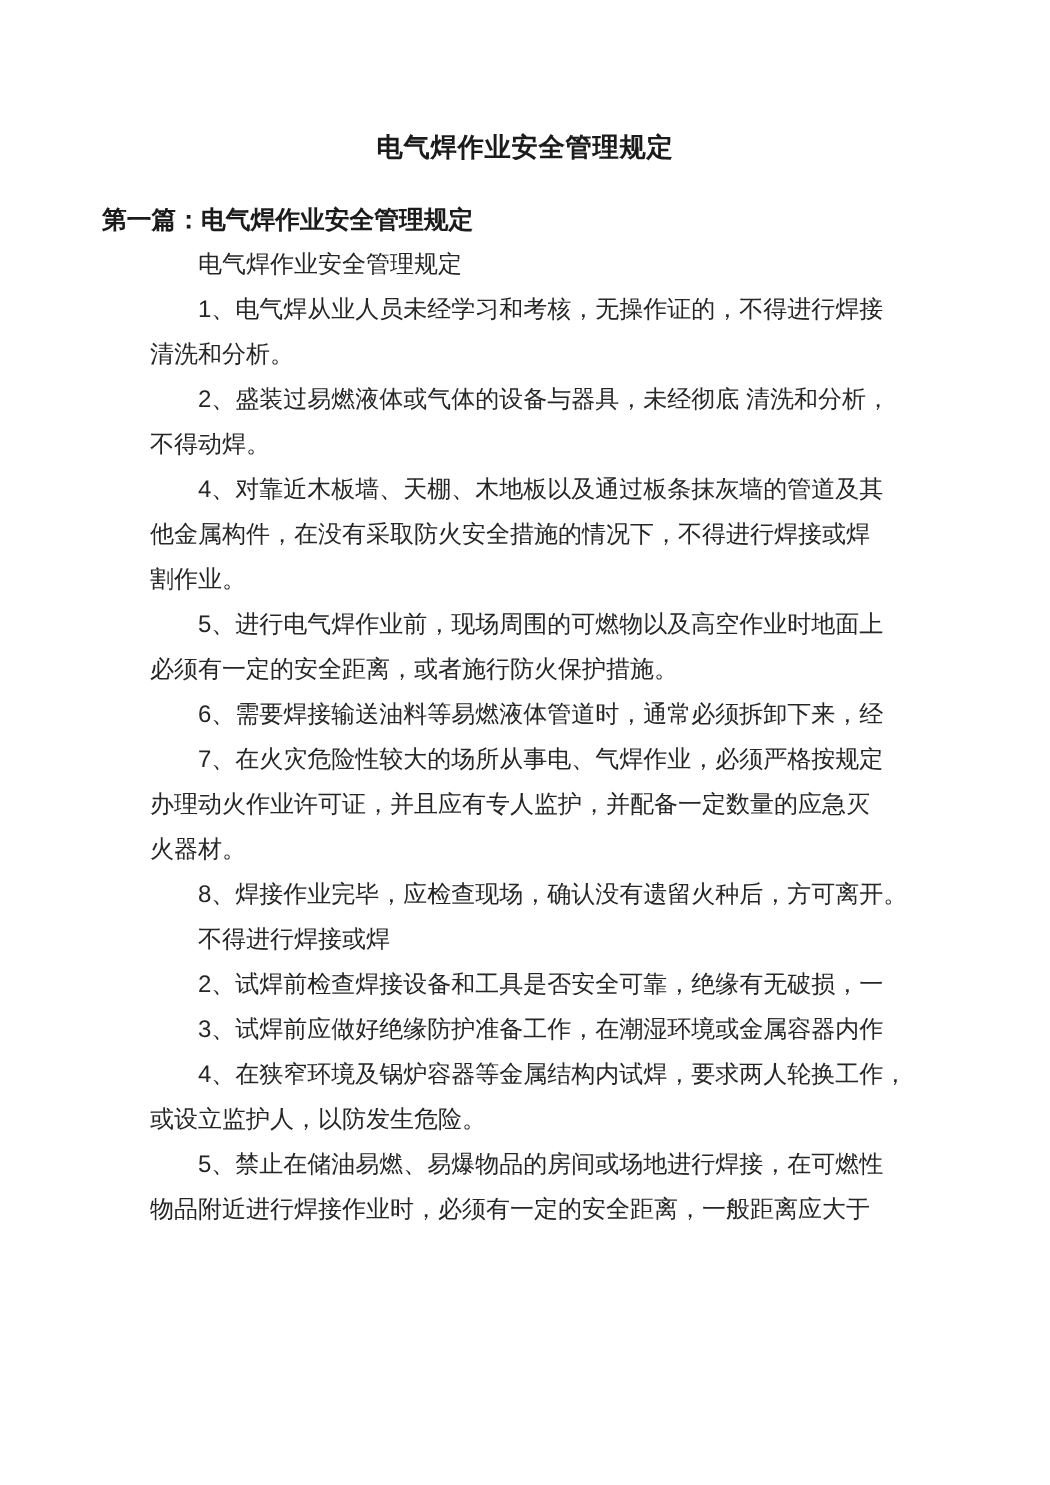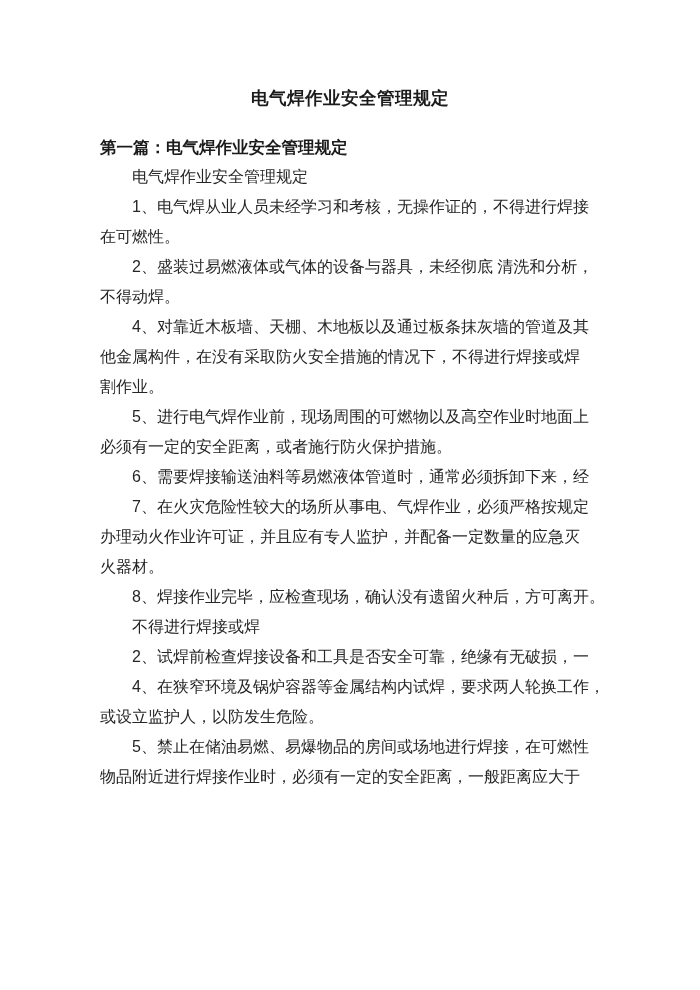--- a/index.html
+++ b/index.html
@@ -19,21 +19,21 @@
     .doc-title {
       padding-top: 86px;
       text-align: center;
       font-size: 17.5px;
       line-height: 24px;
       font-weight: bold;
       color: #1b1b1b;
       letter-spacing: 0.5px;
     }
     .section-heading {
-      margin: 22px 100px 0 100px;
+      margin: 22px 100px 0 68px;
       font-size: 16.5px;
       line-height: 30px;
       font-weight: bold;
       color: #1b1b1b;
     }
     .doc-body {
       margin: 0 100px;
       width: 500px;
     }
     .line {
@@ -51,33 +51,34 @@
 <body>
 
 <div class="page">
   <div class="doc-title">电气焊作业安全管理规定</div>
 
   <div class="section-heading">第一篇：电气焊作业安全管理规定</div>
 
   <div class="doc-body">
       <div class="line indent">电气焊作业安全管理规定</div>
       <div class="line indent">1、电气焊从业人员未经学习和考核，无操作证的，不得进行焊接</div>
-      <div class="line">在可燃性。</div>
+      <div class="line">清洗和分析。</div>
       <div class="line indent">2、盛装过易燃液体或气体的设备与器具，未经彻底 清洗和分析，</div>
       <div class="line">不得动焊。</div>
       <div class="line indent">4、对靠近木板墙、天棚、木地板以及通过板条抹灰墙的管道及其</div>
       <div class="line">他金属构件，在没有采取防火安全措施的情况下，不得进行焊接或焊</div>
       <div class="line">割作业。</div>
       <div class="line indent">5、进行电气焊作业前，现场周围的可燃物以及高空作业时地面上</div>
       <div class="line">必须有一定的安全距离，或者施行防火保护措施。</div>
       <div class="line indent">6、需要焊接输送油料等易燃液体管道时，通常必须拆卸下来，经</div>
       <div class="line indent">7、在火灾危险性较大的场所从事电、气焊作业，必须严格按规定</div>
       <div class="line">办理动火作业许可证，并且应有专人监护，并配备一定数量的应急灭</div>
       <div class="line">火器材。</div>
       <div class="line indent">8、焊接作业完毕，应检查现场，确认没有遗留火种后，方可离开。</div>
       <div class="line indent">不得进行焊接或焊</div>
       <div class="line indent">2、试焊前检查焊接设备和工具是否安全可靠，绝缘有无破损，一</div>
+      <div class="line indent">3、试焊前应做好绝缘防护准备工作，在潮湿环境或金属容器内作</div>
       <div class="line indent">4、在狭窄环境及锅炉容器等金属结构内试焊，要求两人轮换工作，</div>
       <div class="line">或设立监护人，以防发生危险。</div>
       <div class="line indent">5、禁止在储油易燃、易爆物品的房间或场地进行焊接，在可燃性</div>
       <div class="line">物品附近进行焊接作业时，必须有一定的安全距离，一般距离应大于</div>
     </div>
 </div>
 
 </body></html>

